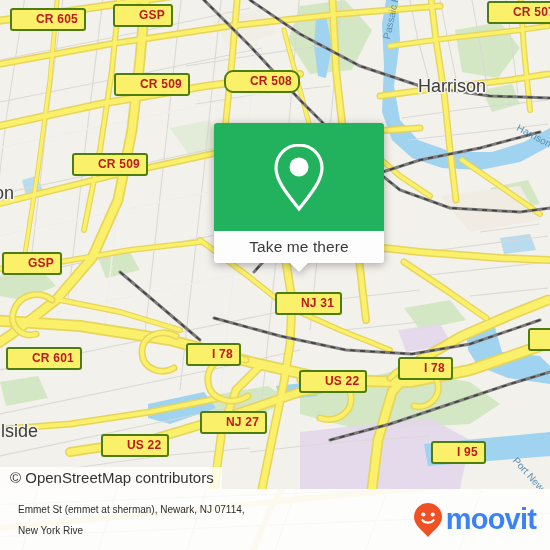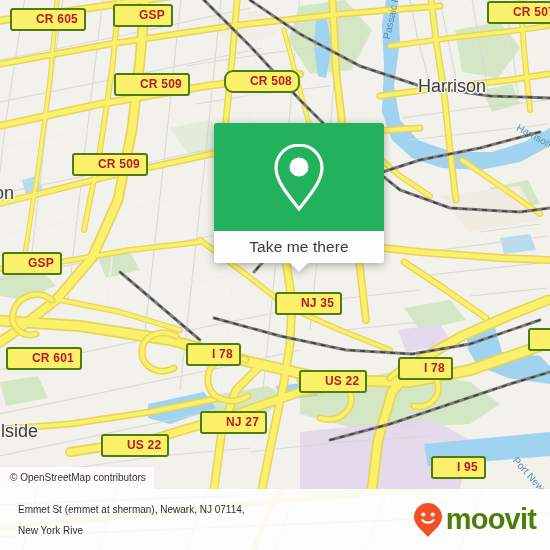--- a/index.html
+++ b/index.html
@@ -67,21 +67,21 @@
   
   #attribution {
     position: absolute;
     left: 0;
     bottom: 0;
     height: 22px;
     line-height: 22px;
     padding: 0 8px 0 10px;
     background: rgba(255,255,255,0.80);
     color: #333333;
-    font-size: 10px;
+    font-size: 15px;
     font-family: "Liberation Sans", sans-serif;
     white-space: nowrap;
   }
 
   
   #popup {
     position: absolute;
     left: 190px;
     top: 123px;
     width: 170px;
@@ -155,21 +155,21 @@
     line-height: 21px;
     max-width: 390px;
     font-family: "Liberation Sans", sans-serif;
   }
   #brand {
     display: flex;
     align-items: center;
     gap: 3px;
   }
   #brand-name {
-    color: #4d7c0f;
+    color: #3b82f6;
     font-size: 29px;
     font-weight: bold;
     letter-spacing: -0.8px;
     font-family: "Liberation Sans", sans-serif;
   }
 </style>
 </head>
 <body>
 
 <div id="page">
@@ -384,28 +384,28 @@
     </svg>
 
     <div id="shields">
         <div class="shield" style="left: 10px; top: 8px;">CR 605</div>
         <div class="shield" style="left: 113px; top: 4px;">GSP</div>
         <div class="shield" style="left: 114px; top: 73px;">CR 509</div>
         <div class="shield" style="left: 224px; top: 70px; border-radius: 9px;">CR 508</div>
         <div class="shield" style="left: 487px; top: 1px; text-align: right;">CR 507</div>
         <div class="shield" style="left: 72px; top: 153px;">CR 509</div>
         <div class="shield" style="left: 2px; top: 252px;">GSP</div>
-        <div class="shield" style="left: 275px; top: 292px;">NJ 35</div>
+        <div class="shield" style="left: 275px; top: 292px;">NJ 31</div>
         <div class="shield" style="left: 6px; top: 339px; margin-top: 8px;">CR 601</div>
         <div class="shield" style="left: 186px; top: 343px;">I 78</div>
         <div class="shield" style="left: 398px; top: 357px;">I 78</div>
         <div class="shield" style="left: 528px; top: 328px;">NJTP</div>
         <div class="shield" style="left: 299px; top: 370px;">US 22</div>
         <div class="shield" style="left: 200px; top: 411px;">NJ 27</div>
-        <div class="shield" style="left: 431px; top: 456px;">I 95</div>
+        <div class="shield" style="left: 431px; top: 441px;">I 95</div>
         <div class="shield" style="left: 101px; top: 434px;">US 22</div>
       </div>
 
     <div id="places">
         <div class="place" style="left: 418px; top: 76px;">Harrison</div>
         <div class="place" style="left: 352px; top: 158px;">ark</div>
         <div class="place" style="left: -6px; top: 183px;">on</div>
         <div class="place" style="left: -7px; top: 421px;">illside</div>
       </div>
 

